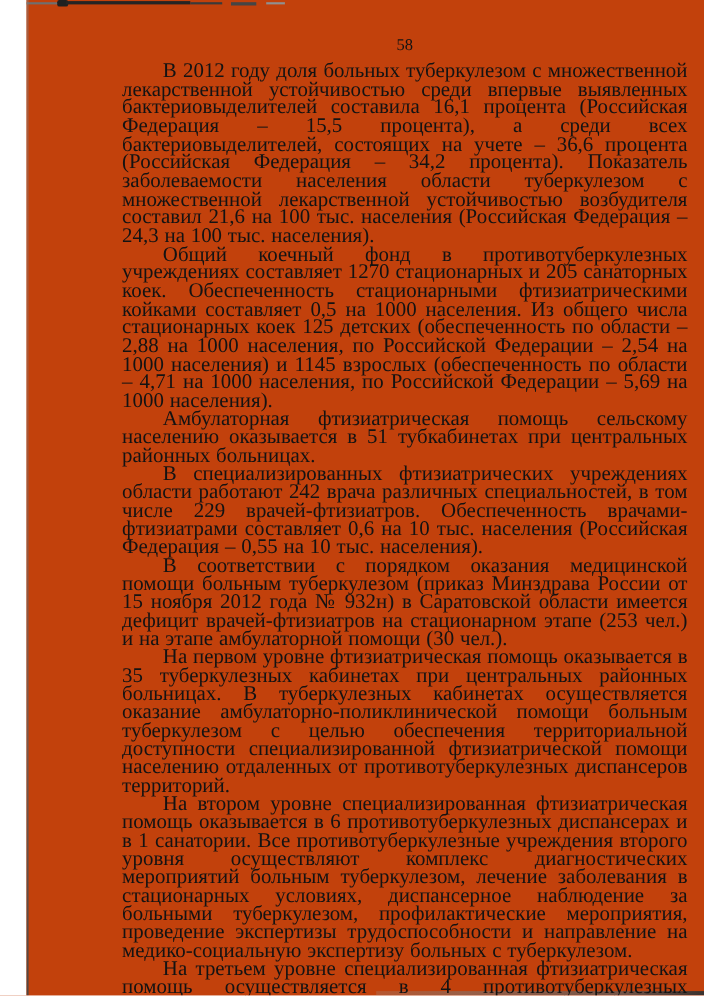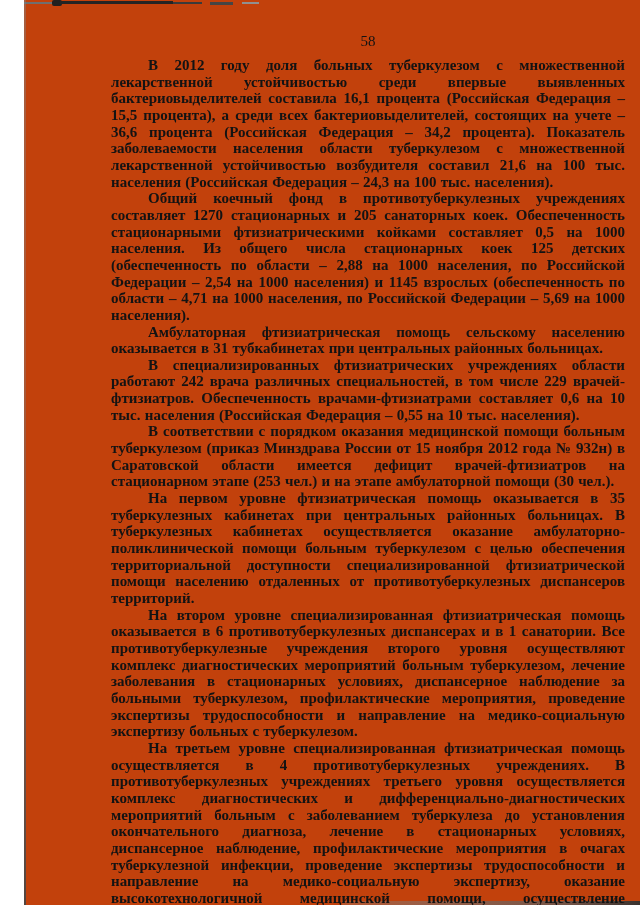--- a/index.html
+++ b/index.html
@@ -57,27 +57,26 @@
   }
   .text-block {
     position: absolute;
     left: 87px;
     top: 57px;
     width: 514px;
   }
   .text-block p {
     margin: 0;
     padding: 0;
-    font-size: 15px;
+    font-size: 19px;
     line-height: 16.65px;
     text-align: justify;
     text-indent: 37px;
     word-spacing: 0.5px;
     hyphens: none;
-    font-weight: bold;
   }
 </style>
 </head>
 <body>
 
 <div class="page">
 
   <div class="art art-top-a"></div>
   <div class="art art-top-b"></div>
   <div class="art art-top-c"></div>
@@ -86,21 +85,21 @@
   <div class="art art-top-f"></div>
   <div class="art art-left"></div>
   <div class="art art-bottom"></div>
   <div class="art art-mark"></div>
 
   <div class="page-number">58</div>
 
   <div class="text-block">
     <p>В 2012 году доля больных туберкулезом с множественной лекарственной устойчивостью среди впервые выявленных бактериовыделителей составила 16,1 процента (Российская Федерация – 15,5 процента), а среди всех бактериовыделителей, состоящих на учете – 36,6 процента (Российская Федерация – 34,2 процента). Показатель заболеваемости населения области туберкулезом с множественной лекарственной устойчивостью возбудителя составил 21,6 на 100 тыс. населения (Российская Федерация – 24,3 на 100 тыс. населения).</p>
     <p>Общий коечный фонд в противотуберкулезных учреждениях составляет 1270 стационарных и 205 санаторных коек. Обеспеченность стационарными фтизиатрическими койками составляет 0,5 на 1000 населения. Из общего числа стационарных коек 125 детских (обеспеченность по области – 2,88 на 1000 населения, по Российской Федерации – 2,54 на 1000 населения) и 1145 взрослых (обеспеченность по области – 4,71 на 1000 населения, по Российской Федерации – 5,69 на 1000 населения).</p>
-    <p>Амбулаторная фтизиатрическая помощь сельскому населению оказывается в 31 тубкабинетах при центральных районных больницах.</p>
+    <p>Амбулаторная фтизиатрическая помощь сельскому населению оказывается в 51 тубкабинетах при центральных районных больницах.</p>
     <p>В специализированных фтизиатрических учреждениях области работают 242 врача различных специальностей, в том числе 229 врачей-фтизиатров. Обеспеченность врачами-фтизиатрами составляет 0,6 на 10 тыс. населения (Российская Федерация – 0,55 на 10 тыс. населения).</p>
     <p>В соответствии с порядком оказания медицинской помощи больным туберкулезом (приказ Минздрава России от 15 ноября 2012 года № 932н) в Саратовской области имеется дефицит врачей-фтизиатров на стационарном этапе (253 чел.) и на этапе амбулаторной помощи (30 чел.).</p>
     <p>На первом уровне фтизиатрическая помощь оказывается в 35 туберкулезных кабинетах при центральных районных больницах. В туберкулезных кабинетах осуществляется оказание амбулаторно-поликлинической помощи больным туберкулезом с целью обеспечения территориальной доступности специализированной фтизиатрической помощи населению отдаленных от противотуберкулезных диспансеров территорий.</p>
     <p>На втором уровне специализированная фтизиатрическая помощь оказывается в 6 противотуберкулезных диспансерах и в 1 санатории. Все противотуберкулезные учреждения второго уровня осуществляют комплекс диагностических мероприятий больным туберкулезом, лечение заболевания в стационарных условиях, диспансерное наблюдение за больными туберкулезом, профилактические мероприятия, проведение экспертизы трудоспособности и направление на медико-социальную экспертизу больных с туберкулезом.</p>
     <p>На третьем уровне специализированная фтизиатрическая помощь осуществляется в 4 противотуберкулезных учреждениях. В противотуберкулезных учреждениях третьего уровня осуществляется комплекс диагностических и дифференциально-диагностических мероприятий больным с заболеванием туберкулеза до установления окончательного диагноза, лечение в стационарных условиях, диспансерное наблюдение, профилактические мероприятия в очагах туберкулезной инфекции, проведение экспертизы трудоспособности и направление на медико-социальную экспертизу, оказание высокотехнологичной медицинской помощи, осуществление реабилитационных мероприятий.</p>
   </div>
 
 </div>
 
 </body></html>

